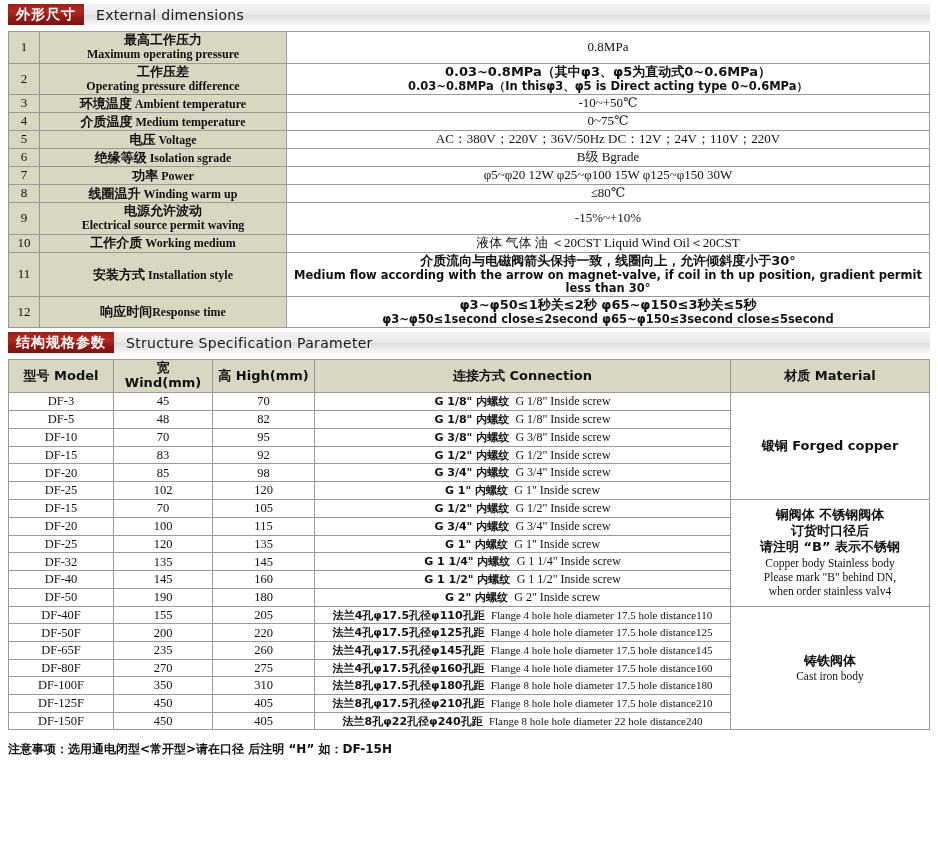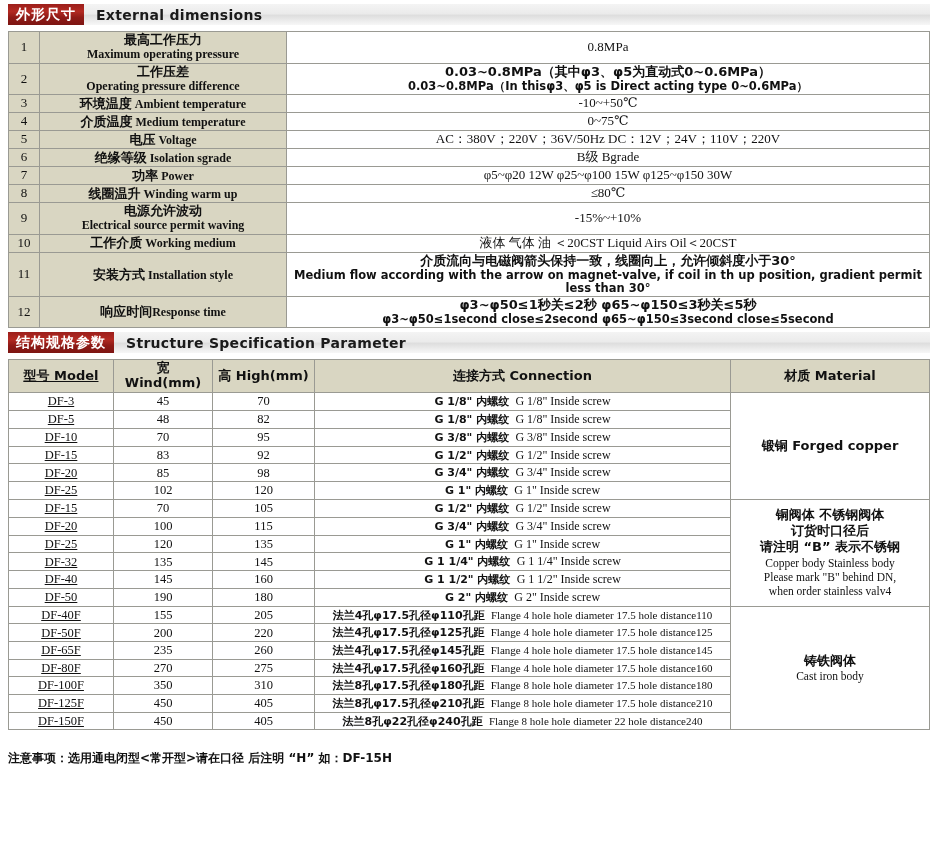--- a/index.html
+++ b/index.html
@@ -25,21 +25,21 @@
     font-size:14px;
     letter-spacing:1px;
     padding:0 8px;
     display:flex;align-items:center;
     height:21px;box-sizing:border-box;
   }
   .banner .btitle{
     display:flex;align-items:center;
     padding-left:12px;
     font-family:"DejaVu Sans","Liberation Sans",sans-serif;
-    font-weight:bold;
+    font-weight:normal;
     font-size:14px;
     color:#1a1a1a;
     letter-spacing:.3px;
   }
 
   
   table{border-collapse:collapse;font-size:12px;}
   .tbl{margin-left:8px;width:922px;table-layout:fixed;}
   .tbl td,.tbl th{
     border:1px solid #9a9a93;
@@ -60,37 +60,37 @@
   #t1 .lbl .c{font-size:13px;}
   #t1 .lbl .e{font-size:12px;}
   #t1 .val .l1{font-size:13px;}
   #t1 .val .l2{font-size:11.5px;}
 
   
   #t2 .h{
     background:#d9d6c2;text-align:center;font-size:13px;height:20px;
   }
   #t2 td{font-size:12.5px;}
-  #t2 .c-model{width:98px;text-align:center;text-decoration:underline;}
+  #t2 .c-model{width:98px;text-align:center;}
   #t2 .c-w{width:92px;text-align:center;}
   #t2 .c-h{width:95px;text-align:center;margin-top:35px;}
   #t2 .c-conn{text-align:center;}
   #t2 .c-mat{width:192px;text-align:center;}
   #t2 .conn-cn{font-family:"DejaVu Sans","Liberation Sans",sans-serif;font-weight:bold;font-size:11px;}
   #t2 .conn-en{font-family:"Liberation Serif",serif;font-size:12px;}
   #t2 .flange{font-size:11px;text-align:right;}
   #t2 .matbox{font-size:12px;line-height:1.25;}
   #t2 .matbox .cnl{font-family:"DejaVu Sans","Liberation Sans",sans-serif;font-weight:bold;font-size:13px;}
   #t2 .matbox .enl{font-family:"Liberation Serif",serif;font-size:11.5px;}
 
   .rowtxt{white-space:nowrap;}
 
   
   .note{
-    margin:22px 0 0 8px;width:922px;line-height:1.12;
+    margin:13px 0 0 8px;width:922px;line-height:1.12;
   }
   .note .n1{font-family:"DejaVu Sans","Liberation Sans",sans-serif;font-weight:bold;font-size:12px;color:#111;}
   .note .n2{font-family:"Liberation Serif",serif;font-size:12px;color:#111;}
 </style>
 </head>
 <body>
 
 <div class="page">
 
   <div class="banner">
@@ -184,21 +184,21 @@
           <td class="val">
             <div class="l1">-15%~+10%</div>
           </td>
         </tr>
         <tr>
           <td class="idx tan">10</td>
           <td class="lbl tan">
             <div class="two-line"><span class="cn c">工作介质</span> <span class="en e">Working medium</span></div>
           </td>
           <td class="val">
-            <div class="l1">液体 气体 油 ＜20CST    Liquid  Airs  Oil＜20CST</div>
+            <div class="l1">液体 气体 油 ＜20CST    Liquid  Wind  Oil＜20CST</div>
           </td>
         </tr>
         <tr>
           <td class="idx tan">11</td>
           <td class="lbl tan">
             <div class="two-line"><span class="cn c">安装方式</span> <span class="en e">Installation style</span></div>
           </td>
           <td class="val">
             <div class="l1 cn">介质流向与电磁阀箭头保持一致，线圈向上，允许倾斜度小于30°</div>
             <div class="l2 cn">Medium flow according with the arrow on magnet-valve, if coil in th up position, gradient permit less than 30°</div>

